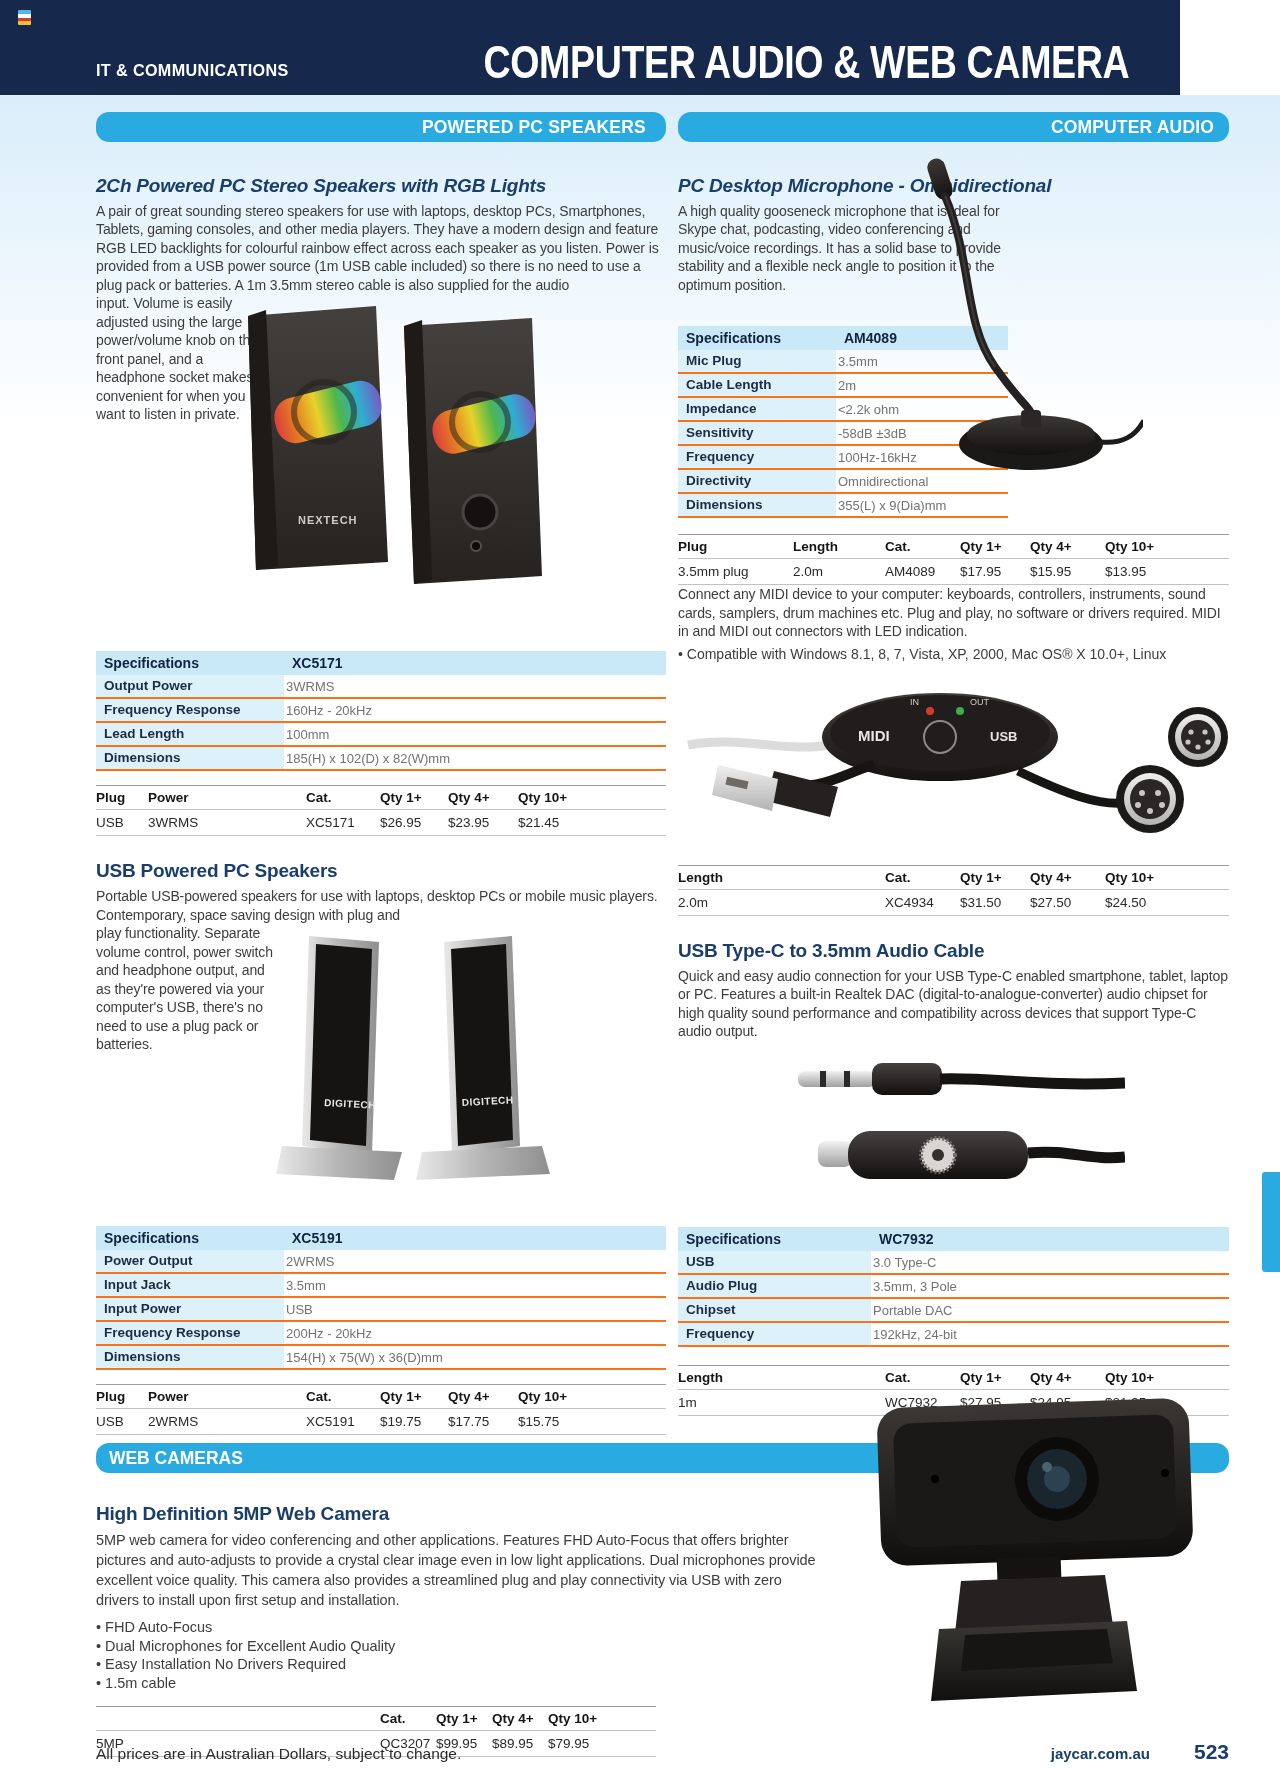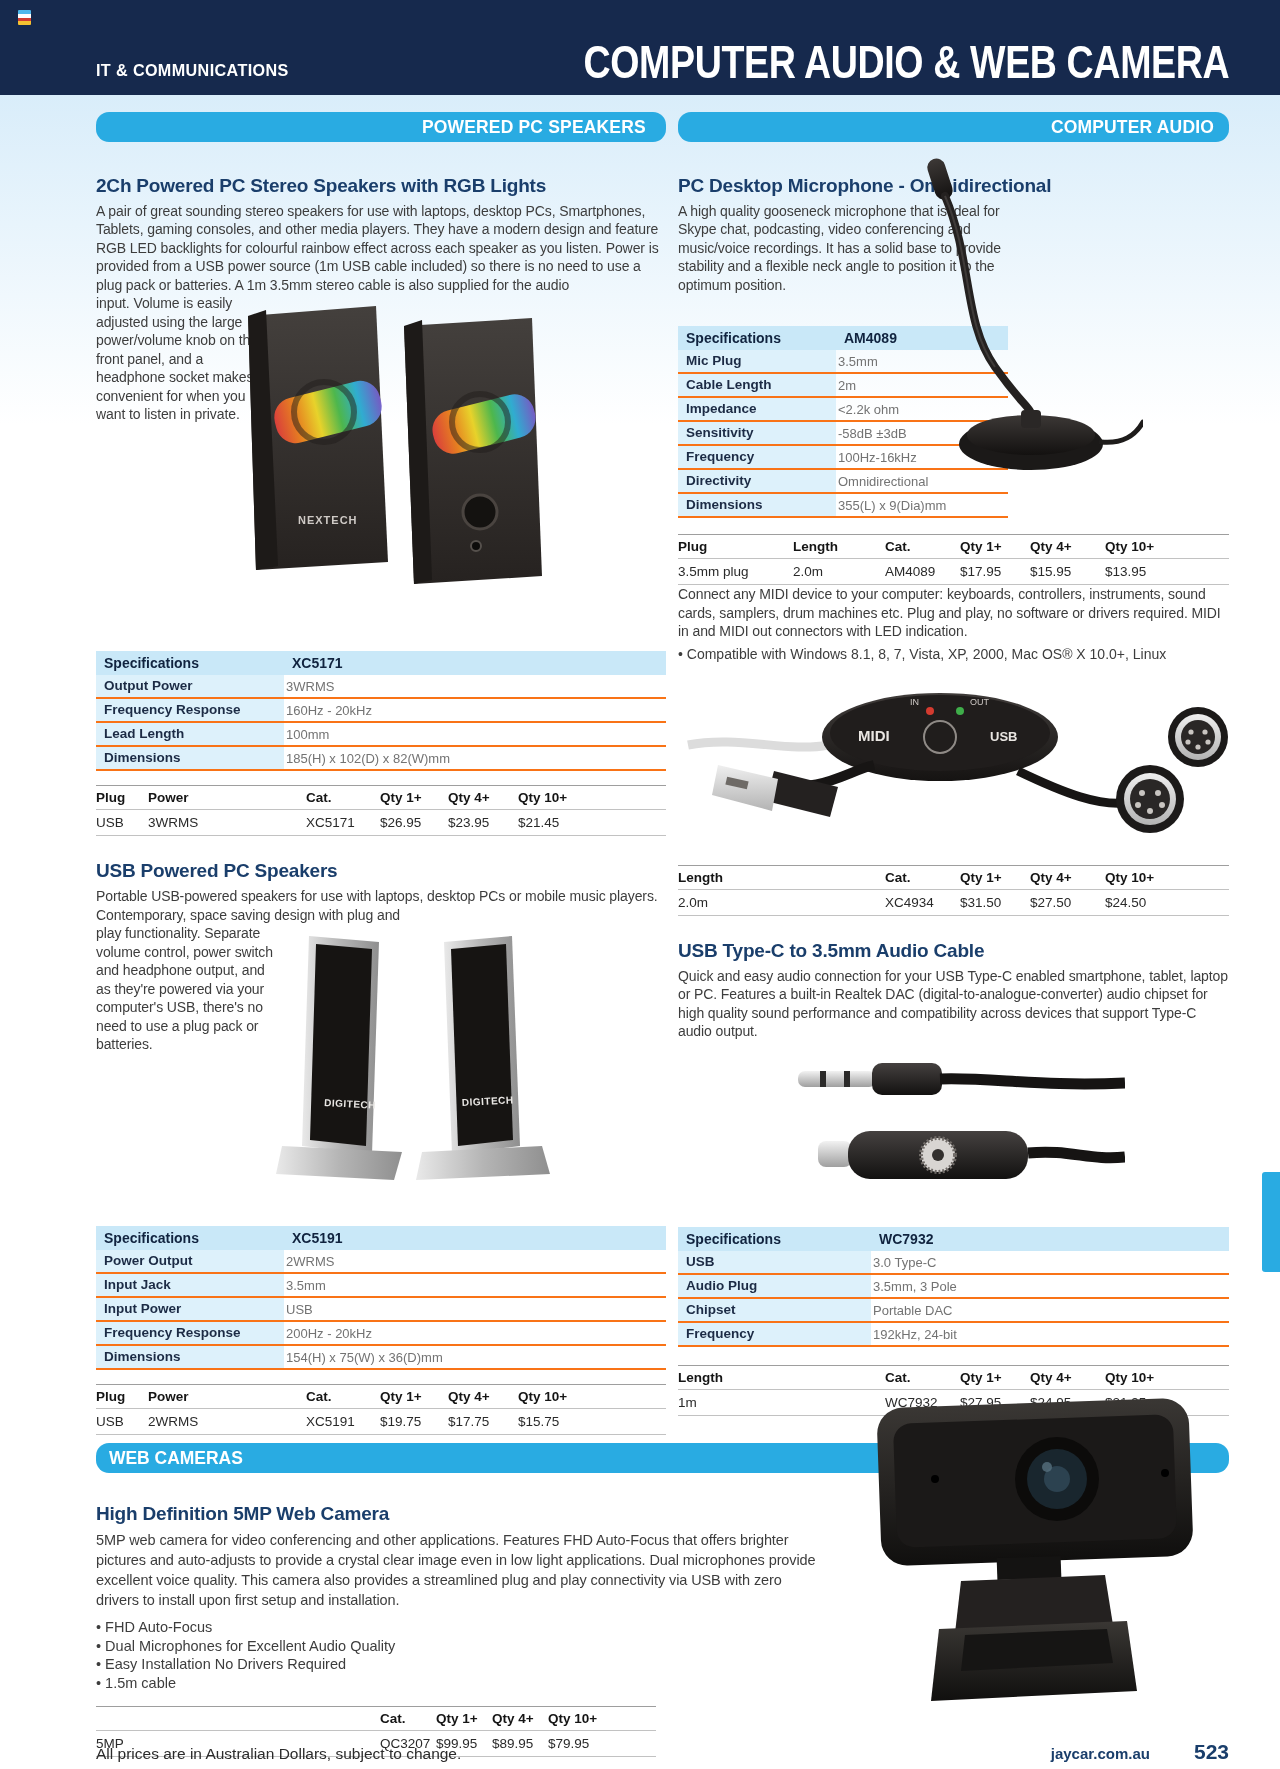--- a/index.html
+++ b/index.html
@@ -1,20 +1,20 @@
 <!DOCTYPE html>
 <html><head>
 <meta charset="utf-8">
 <style>
   html,body{margin:0;padding:0;}
   body{font-family:"Liberation Sans",sans-serif;background:#fff;}
   #page{position:relative;width:1280px;height:1769px;background:#fff;overflow:hidden;}
 
   
-  .masthead{position:absolute;left:0;top:0;width:1280px;height:95px;background:#16294d;}
+  .masthead{position:absolute;left:0;top:0;width:1180px;height:95px;background:#16294d;}
   .flag{position:absolute;left:18px;top:10px;width:13px;height:15px;display:flex;flex-direction:column;border-radius:1px;overflow:hidden;}
   .flag i{flex:1;display:block;}
   .flag i:nth-child(1){background:#4fb8ec;}
   .flag i:nth-child(2){background:#ffffff;}
   .flag i:nth-child(3){background:#d23c31;}
   .flag i:nth-child(4){background:#f4c231;}
   .category{position:absolute;left:96px;bottom:14px;color:#fff;font-size:17px;font-weight:bold;letter-spacing:.4px;transform:scaleX(.95);transform-origin:left;}
   .pagetitle{position:absolute;right:51px;top:34px;color:#fff;font-size:47px;font-weight:bold;letter-spacing:-.5px;white-space:nowrap;transform:scaleX(.8);transform-origin:right;}
 
   .wash{position:absolute;left:0;top:95px;width:1280px;height:330px;background:linear-gradient(#d9edfa,#ffffff);}
@@ -22,21 +22,21 @@
   
   .secbar{position:absolute;top:112px;height:30px;background:#29abe2;border-radius:13px;color:#fff;text-align:right;}
   .secbar span{display:inline-block;font-size:19px;font-weight:bold;line-height:30px;padding-left:14px;letter-spacing:.2px;transform:scaleX(.92);transform-origin:left;white-space:nowrap;}
   .bar-left{left:96px;width:570px;}
   .bar-right{left:678px;width:551px;}
 
   
   .col{position:absolute;top:142px;}
   .col-left{left:96px;width:570px;}
   .col-right{left:678px;width:551px;}
-  .col > .h3:first-child{margin-top:33px;}
+  .col > .h3:first-child{margin-top:33px;font-style:italic;}
 
   .h3{font-size:19px;font-weight:bold;color:#1a3e6b;margin:24px 0 5px 0;letter-spacing:-.2px;}
   .desc{font-size:14px;line-height:1.32;color:#3d3d3d;margin:0;letter-spacing:-.1px;}
   .bullets{margin:4px 0 0 0;padding:0;list-style:none;}
   .bullets li{font-size:14px;line-height:1.3;color:#3d3d3d;}
   .bullets li:before{content:"\2022  ";}
 
   .wrapbox{position:relative;}
   .wrap1{height:347px;}
   .wrap2{height:292px;}

